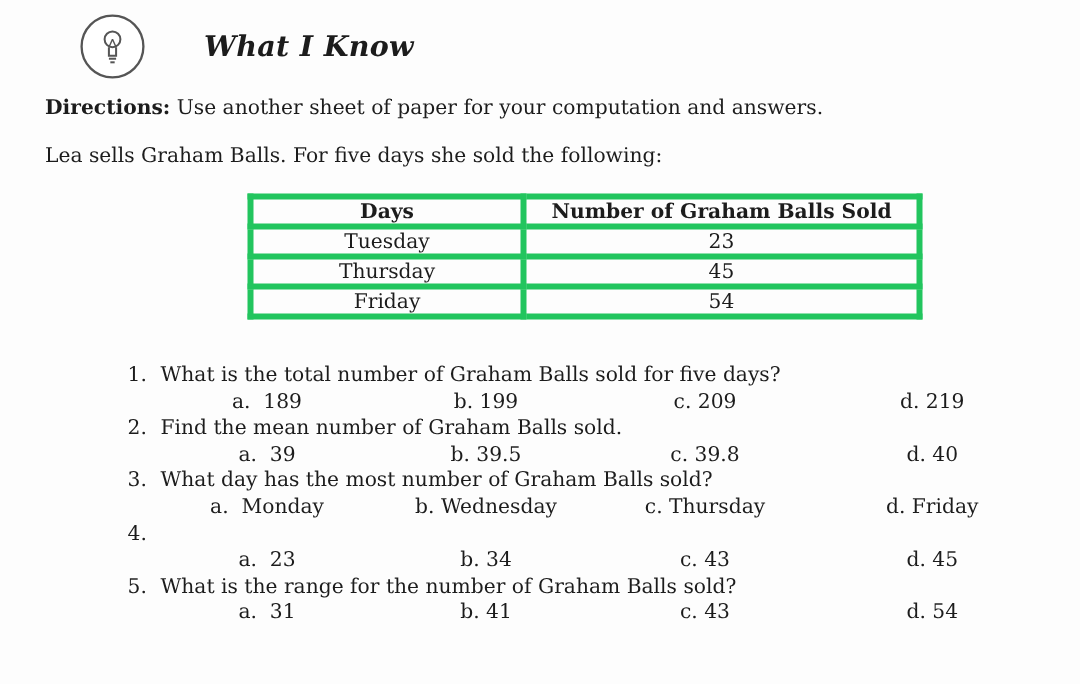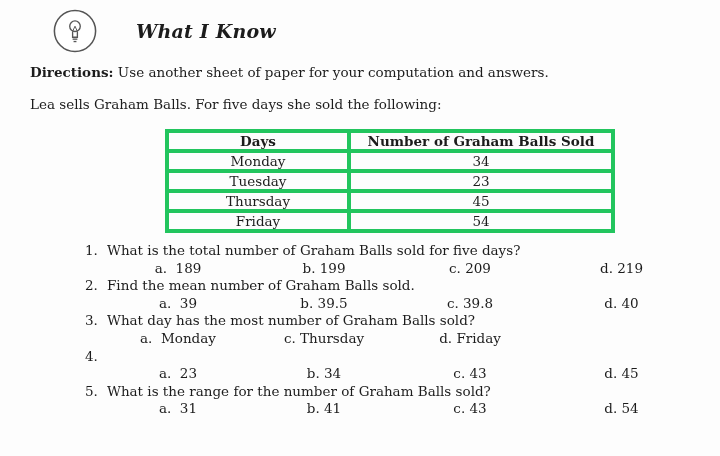--- a/index.html
+++ b/index.html
@@ -75,24 +75,20 @@
 
   <div class="intro">Lea sells Graham Balls. For five days she sold the following:</div>
 
   <table class="sales">
     <tbody>
         <tr>
       <th class="col-day">Days</th>
       <th class="col-num">Number of Graham Balls Sold</th>
     </tr>
     <tr>
-      <td>Monday</td>
-      <td>34</td>
-    </tr>
-    <tr>
       <td>Tuesday</td>
       <td>23</td>
     </tr>
     <tr>
       <td>Thursday</td>
       <td>45</td>
     </tr>
     <tr>
       <td>Friday</td>
       <td>54</td>
@@ -123,20 +119,21 @@
       <span>c. 39.8</span>
       <span>d. 40</span>
     </div>
 
     <div class="q-line">
       <span class="q-num">3.</span>
       <span>What day has the most number of Graham Balls sold?</span>
     </div>
     <div class="options">
       <span>a.  Monday</span>
+      <span>b. Wednesday</span>
       <span>c. Thursday</span>
       <span>d. Friday</span>
     </div>
 
     <div class="q-line">
       <span class="q-num">4.</span>
     </div>
     <div class="options">
       <span>a.  23</span>
       <span>b. 34</span>

